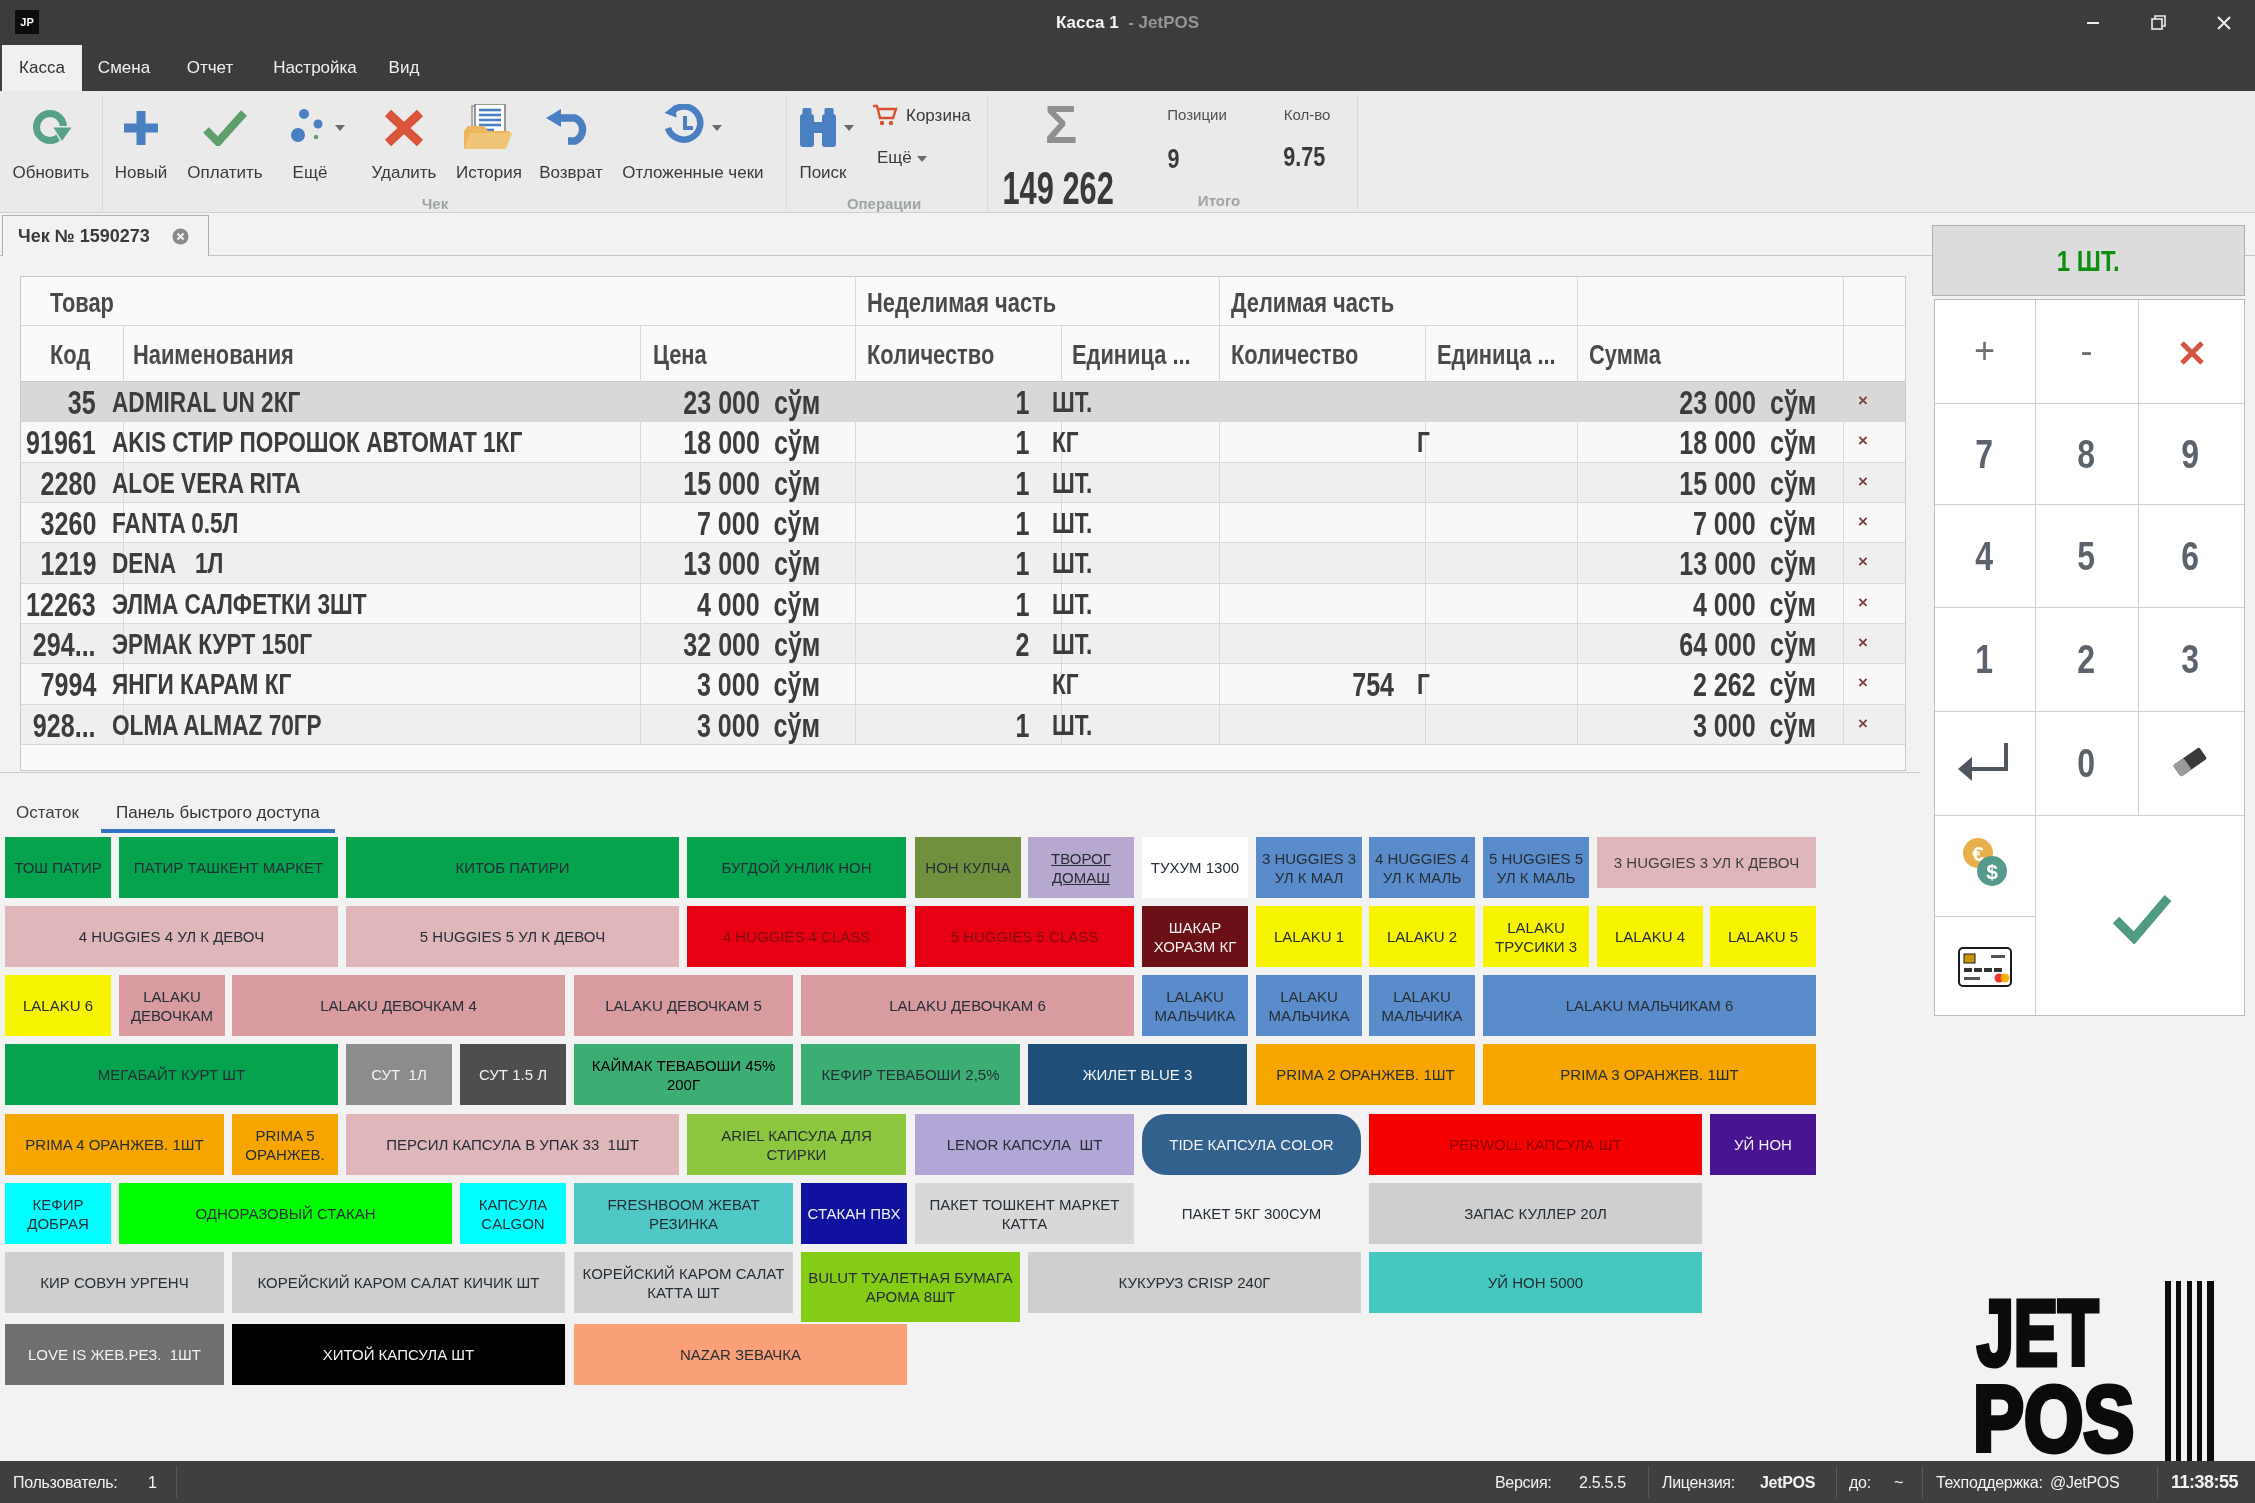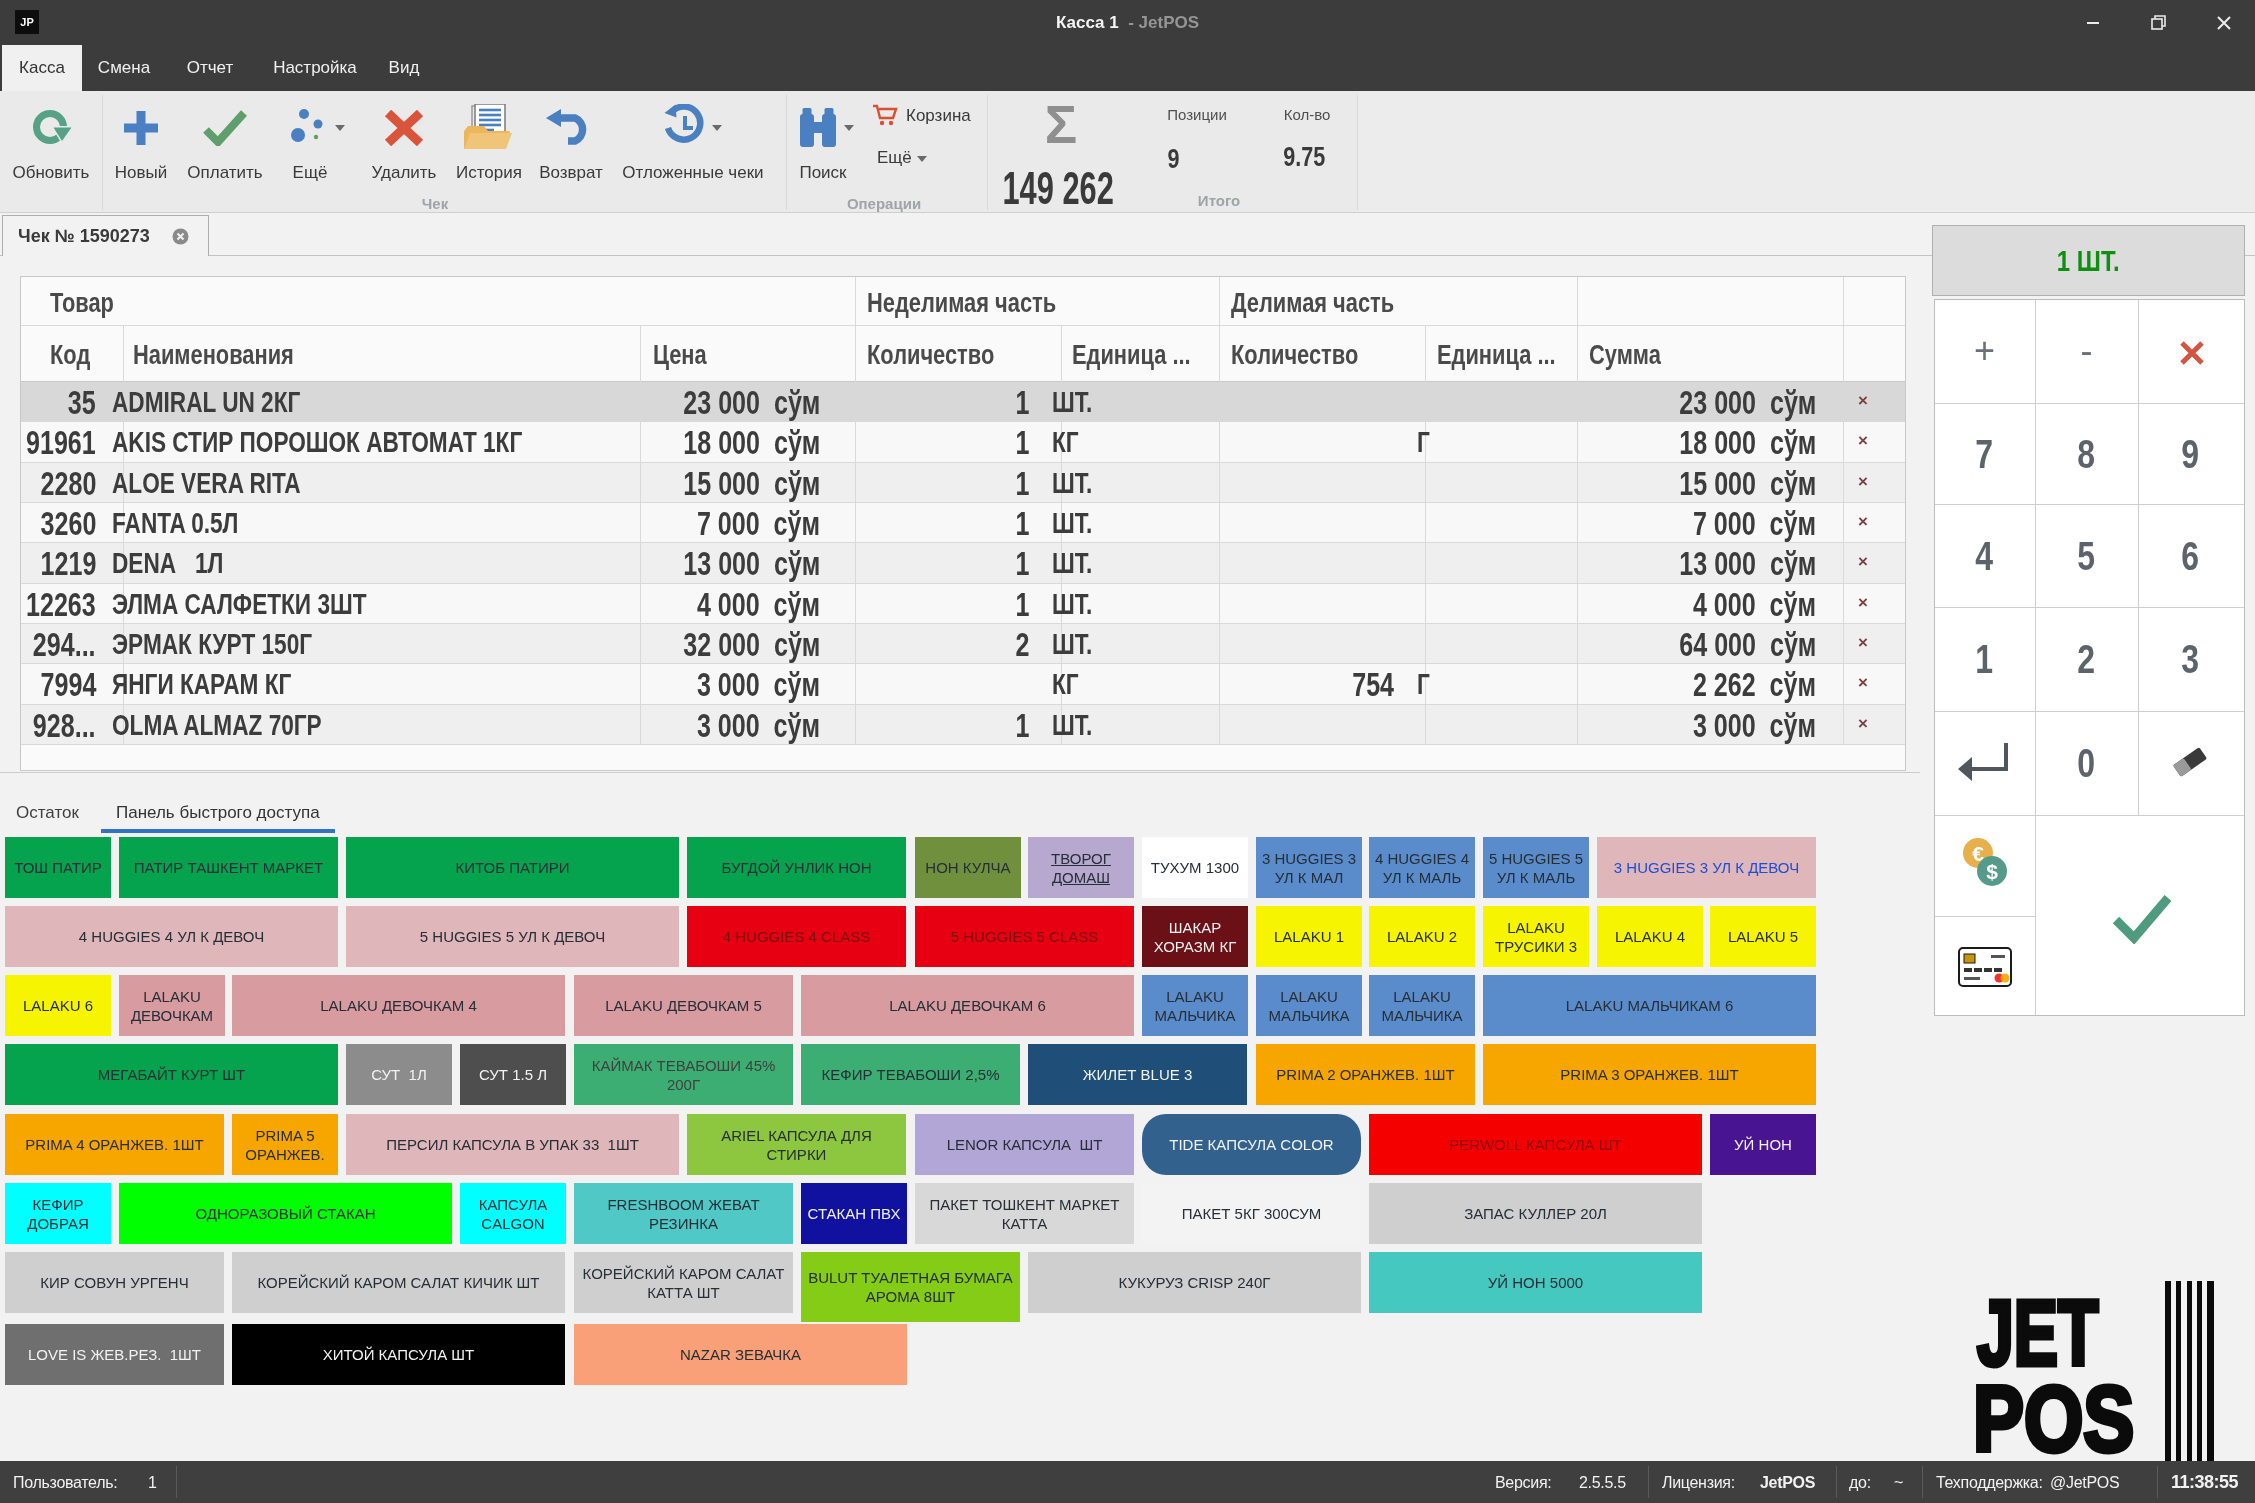--- a/index.html
+++ b/index.html
@@ -332,21 +332,21 @@
 <div class="a ctr" style="left:5px;top:837px;width:106px;height:61px;background:#06A34E;color:#262e36;font-size:15px;line-height:19px;padding:0 3px;box-sizing:border-box;">ТОШ ПАТИР</div>
 <div class="a ctr" style="left:119px;top:837px;width:219px;height:61px;background:#06A34E;color:#262e36;font-size:15px;line-height:19px;padding:0 3px;box-sizing:border-box;">ПАТИР ТАШКЕНТ МАРКЕТ</div>
 <div class="a ctr" style="left:346px;top:837px;width:333px;height:61px;background:#06A34E;color:#262e36;font-size:15px;line-height:19px;padding:0 3px;box-sizing:border-box;">КИТОБ ПАТИРИ</div>
 <div class="a ctr" style="left:687px;top:837px;width:219px;height:61px;background:#06A34E;color:#262e36;font-size:15px;line-height:19px;padding:0 3px;box-sizing:border-box;">БУГДОЙ УНЛИК НОН</div>
 <div class="a ctr" style="left:915px;top:837px;width:106px;height:61px;background:#70903E;color:#262e36;font-size:15px;line-height:19px;padding:0 3px;box-sizing:border-box;">НОН КУЛЧА</div>
 <div class="a ctr" style="left:1028px;top:837px;width:106px;height:61px;background:#B7A8CF;color:#262e36;font-size:15px;line-height:19px;padding:0 3px;box-sizing:border-box;text-decoration:underline;">ТВОРОГ ДОМАШ</div>
 <div class="a ctr" style="left:1142px;top:837px;width:106px;height:61px;background:#FFFFFF;color:#262e36;font-size:15px;line-height:19px;padding:0 3px;box-sizing:border-box;">ТУХУМ 1300</div>
 <div class="a ctr" style="left:1256px;top:837px;width:106px;height:61px;background:#5A8CCB;color:#262e36;font-size:15px;line-height:19px;padding:0 3px;box-sizing:border-box;">3 HUGGIES 3 УЛ К МАЛ</div>
 <div class="a ctr" style="left:1369px;top:837px;width:106px;height:61px;background:#5A8CCB;color:#262e36;font-size:15px;line-height:19px;padding:0 3px;box-sizing:border-box;">4 HUGGIES 4 УЛ К МАЛЬ</div>
 <div class="a ctr" style="left:1483px;top:837px;width:106px;height:61px;background:#5A8CCB;color:#262e36;font-size:15px;line-height:19px;padding:0 3px;box-sizing:border-box;">5 HUGGIES 5 УЛ К МАЛЬ</div>
-<div class="a ctr" style="left:1597px;top:837px;width:219px;height:61px;background:#DFB6BA;color:#1d4ed8;font-size:15px;line-height:19px;padding:14px 3px;box-sizing:border-box;">3 HUGGIES 3 УЛ К ДЕВОЧ</div>
+<div class="a ctr" style="left:1597px;top:837px;width:219px;height:51px;background:#DFB6BA;color:#404040;font-size:15px;line-height:19px;padding:14px 3px;box-sizing:border-box;">3 HUGGIES 3 УЛ К ДЕВОЧ</div>
 <div class="a ctr" style="left:5px;top:906px;width:333px;height:61px;background:#DFB6BA;color:#262e36;font-size:15px;line-height:19px;padding:0 3px;box-sizing:border-box;">4 HUGGIES 4 УЛ К ДЕВОЧ</div>
 <div class="a ctr" style="left:346px;top:906px;width:333px;height:61px;background:#DFB6BA;color:#262e36;font-size:15px;line-height:19px;padding:0 3px;box-sizing:border-box;">5 HUGGIES 5 УЛ К ДЕВОЧ</div>
 <div class="a ctr" style="left:687px;top:906px;width:219px;height:61px;background:#E60012;color:#7a1010;font-size:15px;line-height:19px;padding:0 3px;box-sizing:border-box;">4 HUGGIES 4 CLASS</div>
 <div class="a ctr" style="left:915px;top:906px;width:219px;height:61px;background:#E60012;color:#7a1010;font-size:15px;line-height:19px;padding:0 3px;box-sizing:border-box;">5 HUGGIES 5 CLASS</div>
 <div class="a ctr" style="left:1142px;top:906px;width:106px;height:61px;background:#6A1016;color:#f2f2f2;font-size:15px;line-height:19px;padding:0 3px;box-sizing:border-box;">ШАКАР ХОРАЗМ КГ</div>
 <div class="a ctr" style="left:1256px;top:906px;width:106px;height:61px;background:#F7F400;color:#262e36;font-size:15px;line-height:19px;padding:0 3px;box-sizing:border-box;">LALAKU 1</div>
 <div class="a ctr" style="left:1369px;top:906px;width:106px;height:61px;background:#F7F400;color:#262e36;font-size:15px;line-height:19px;padding:0 3px;box-sizing:border-box;">LALAKU 2</div>
 <div class="a ctr" style="left:1483px;top:906px;width:106px;height:61px;background:#F7F400;color:#262e36;font-size:15px;line-height:19px;padding:0 3px;box-sizing:border-box;">LALAKU ТРУСИКИ 3</div>
 <div class="a ctr" style="left:1597px;top:906px;width:106px;height:61px;background:#F7F400;color:#262e36;font-size:15px;line-height:19px;padding:0 3px;box-sizing:border-box;">LALAKU 4</div>
 <div class="a ctr" style="left:1710px;top:906px;width:106px;height:61px;background:#F7F400;color:#262e36;font-size:15px;line-height:19px;padding:0 3px;box-sizing:border-box;">LALAKU 5</div>
@@ -355,21 +355,21 @@
 <div class="a ctr" style="left:232px;top:975px;width:333px;height:61px;background:#D89BA0;color:#262e36;font-size:15px;line-height:19px;padding:0 3px;box-sizing:border-box;">LALAKU ДЕВОЧКАМ 4</div>
 <div class="a ctr" style="left:574px;top:975px;width:219px;height:61px;background:#D89BA0;color:#262e36;font-size:15px;line-height:19px;padding:0 3px;box-sizing:border-box;">LALAKU ДЕВОЧКАМ 5</div>
 <div class="a ctr" style="left:801px;top:975px;width:333px;height:61px;background:#D89BA0;color:#262e36;font-size:15px;line-height:19px;padding:0 3px;box-sizing:border-box;">LALAKU ДЕВОЧКАМ 6</div>
 <div class="a ctr" style="left:1142px;top:975px;width:106px;height:61px;background:#5A8CCB;color:#262e36;font-size:15px;line-height:19px;padding:0 3px;box-sizing:border-box;">LALAKU МАЛЬЧИКА</div>
 <div class="a ctr" style="left:1256px;top:975px;width:106px;height:61px;background:#5A8CCB;color:#262e36;font-size:15px;line-height:19px;padding:0 3px;box-sizing:border-box;">LALAKU МАЛЬЧИКА</div>
 <div class="a ctr" style="left:1369px;top:975px;width:106px;height:61px;background:#5A8CCB;color:#262e36;font-size:15px;line-height:19px;padding:0 3px;box-sizing:border-box;">LALAKU МАЛЬЧИКА</div>
 <div class="a ctr" style="left:1483px;top:975px;width:333px;height:61px;background:#5A8CCB;color:#262e36;font-size:15px;line-height:19px;padding:0 3px;box-sizing:border-box;">LALAKU МАЛЬЧИКАМ 6</div>
 <div class="a ctr" style="left:5px;top:1044px;width:333px;height:61px;background:#06A34E;color:#262e36;font-size:15px;line-height:19px;padding:0 3px;box-sizing:border-box;">МЕГАБАЙТ КУРТ ШТ</div>
 <div class="a ctr" style="left:346px;top:1044px;width:106px;height:61px;background:#8C8C8C;color:#f2f2f2;font-size:15px;line-height:19px;padding:8px 3px;box-sizing:border-box;">СУТ&nbsp; 1Л</div>
 <div class="a ctr" style="left:460px;top:1044px;width:106px;height:61px;background:#4E4E4E;color:#f2f2f2;font-size:15px;line-height:19px;padding:0 3px;box-sizing:border-box;">СУТ 1.5 Л</div>
-<div class="a ctr" style="left:574px;top:1044px;width:219px;height:61px;background:#3CAE73;color:#404040;font-size:15px;line-height:19px;padding:0 3px;box-sizing:border-box;">КАЙМАК ТЕВАБОШИ 45% 200Г</div>
+<div class="a ctr" style="left:574px;top:1044px;width:219px;height:61px;background:#3CAE73;color:#000000;font-size:15px;line-height:19px;padding:0 3px;box-sizing:border-box;">КАЙМАК ТЕВАБОШИ 45% 200Г</div>
 <div class="a ctr" style="left:801px;top:1044px;width:219px;height:61px;background:#3CAE73;color:#262e36;font-size:15px;line-height:19px;padding:0 3px;box-sizing:border-box;">КЕФИР ТЕВАБОШИ 2,5%</div>
 <div class="a ctr" style="left:1028px;top:1044px;width:219px;height:61px;background:#1F4E79;color:#f2f2f2;font-size:15px;line-height:19px;padding:0 3px;box-sizing:border-box;">ЖИЛЕТ BLUE 3</div>
 <div class="a ctr" style="left:1256px;top:1044px;width:219px;height:61px;background:#F7A600;color:#262e36;font-size:15px;line-height:19px;padding:0 3px;box-sizing:border-box;">PRIMA 2 ОРАНЖЕВ. 1ШТ</div>
 <div class="a ctr" style="left:1483px;top:1044px;width:333px;height:61px;background:#F7A600;color:#262e36;font-size:15px;line-height:19px;padding:0 3px;box-sizing:border-box;">PRIMA 3 ОРАНЖЕВ. 1ШТ</div>
 <div class="a ctr" style="left:5px;top:1114px;width:219px;height:61px;background:#F7A600;color:#262e36;font-size:15px;line-height:19px;padding:0 3px;box-sizing:border-box;">PRIMA 4 ОРАНЖЕВ. 1ШТ</div>
 <div class="a ctr" style="left:232px;top:1114px;width:106px;height:61px;background:#F7A600;color:#262e36;font-size:15px;line-height:19px;padding:0 3px;box-sizing:border-box;">PRIMA 5 ОРАНЖЕВ.</div>
 <div class="a ctr" style="left:346px;top:1114px;width:333px;height:61px;background:#DFB6BA;color:#262e36;font-size:15px;line-height:19px;padding:0 3px;box-sizing:border-box;">ПЕРСИЛ КАПСУЛА В УПАК 33&nbsp; 1ШТ</div>
 <div class="a ctr" style="left:687px;top:1114px;width:219px;height:61px;background:#8DC63F;color:#262e36;font-size:15px;line-height:19px;padding:0 3px;box-sizing:border-box;">ARIEL КАПСУЛА ДЛЯ СТИРКИ</div>
 <div class="a ctr" style="left:915px;top:1114px;width:219px;height:61px;background:#B1A6D6;color:#262e36;font-size:15px;line-height:19px;padding:0 3px;box-sizing:border-box;">LENOR КАПСУЛА&nbsp; ШТ</div>
 <div class="a ctr" style="left:1142px;top:1114px;width:219px;height:61px;background:#33618E;color:#f2f2f2;font-size:15px;line-height:19px;padding:0 3px;box-sizing:border-box;border-radius:24px;">TIDE КАПСУЛА COLOR</div>

